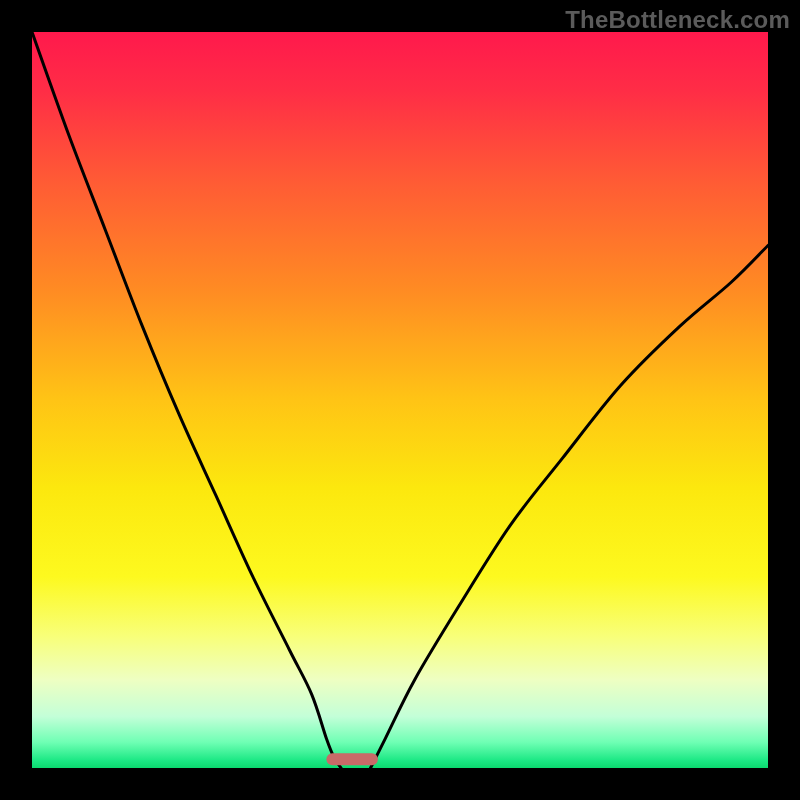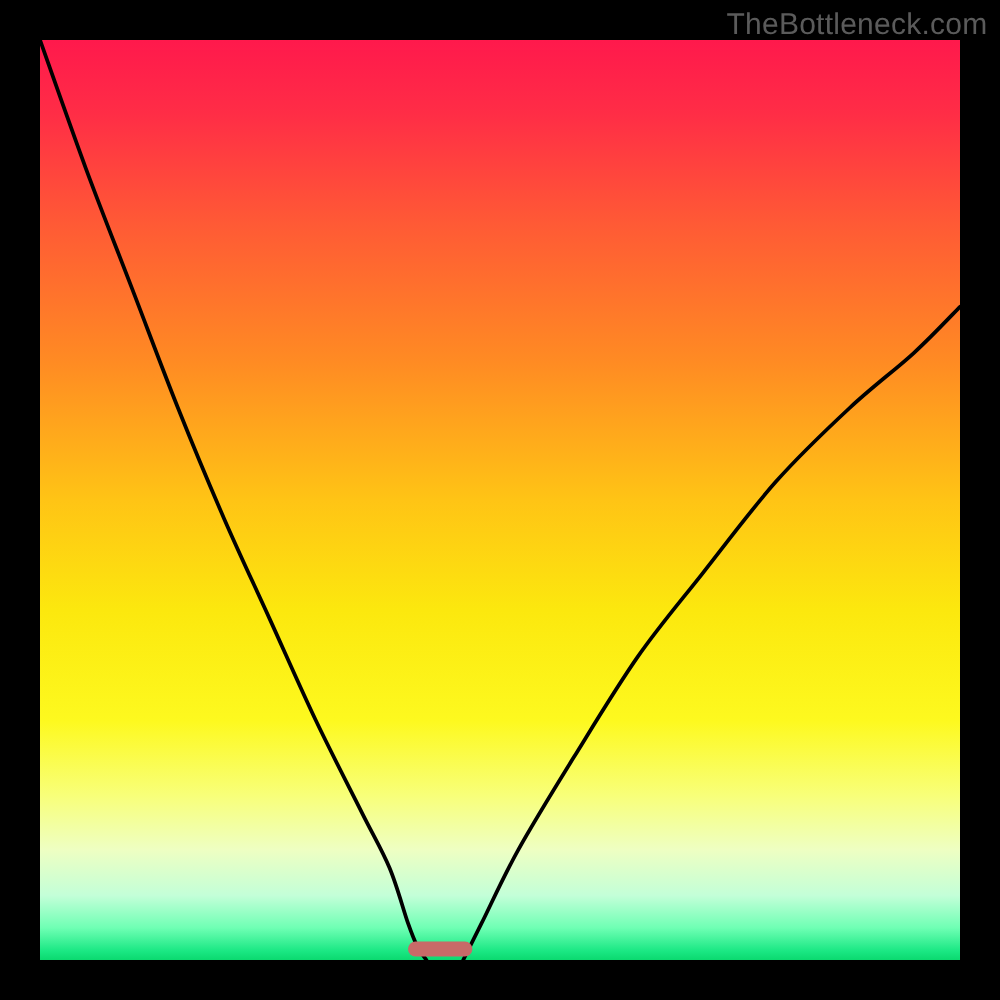--- a/index.html
+++ b/index.html
@@ -24,21 +24,21 @@
     left: 32px;
     width: 736px;
     height: 736px;
     overflow: hidden;
   }
   .watermark {
     position: absolute;
     top: 6px;
     right: 10px;
     font-size: 24px;
-    font-weight: 400;
+    font-weight: 700;
     color: #5b5b5b;
     letter-spacing: 0.2px;
     font-family: Arial, sans-serif;
   }
 </style>
 </head>
 <body>
 
 <div class="frame">
   <div class="watermark">TheBottleneck.com</div>

